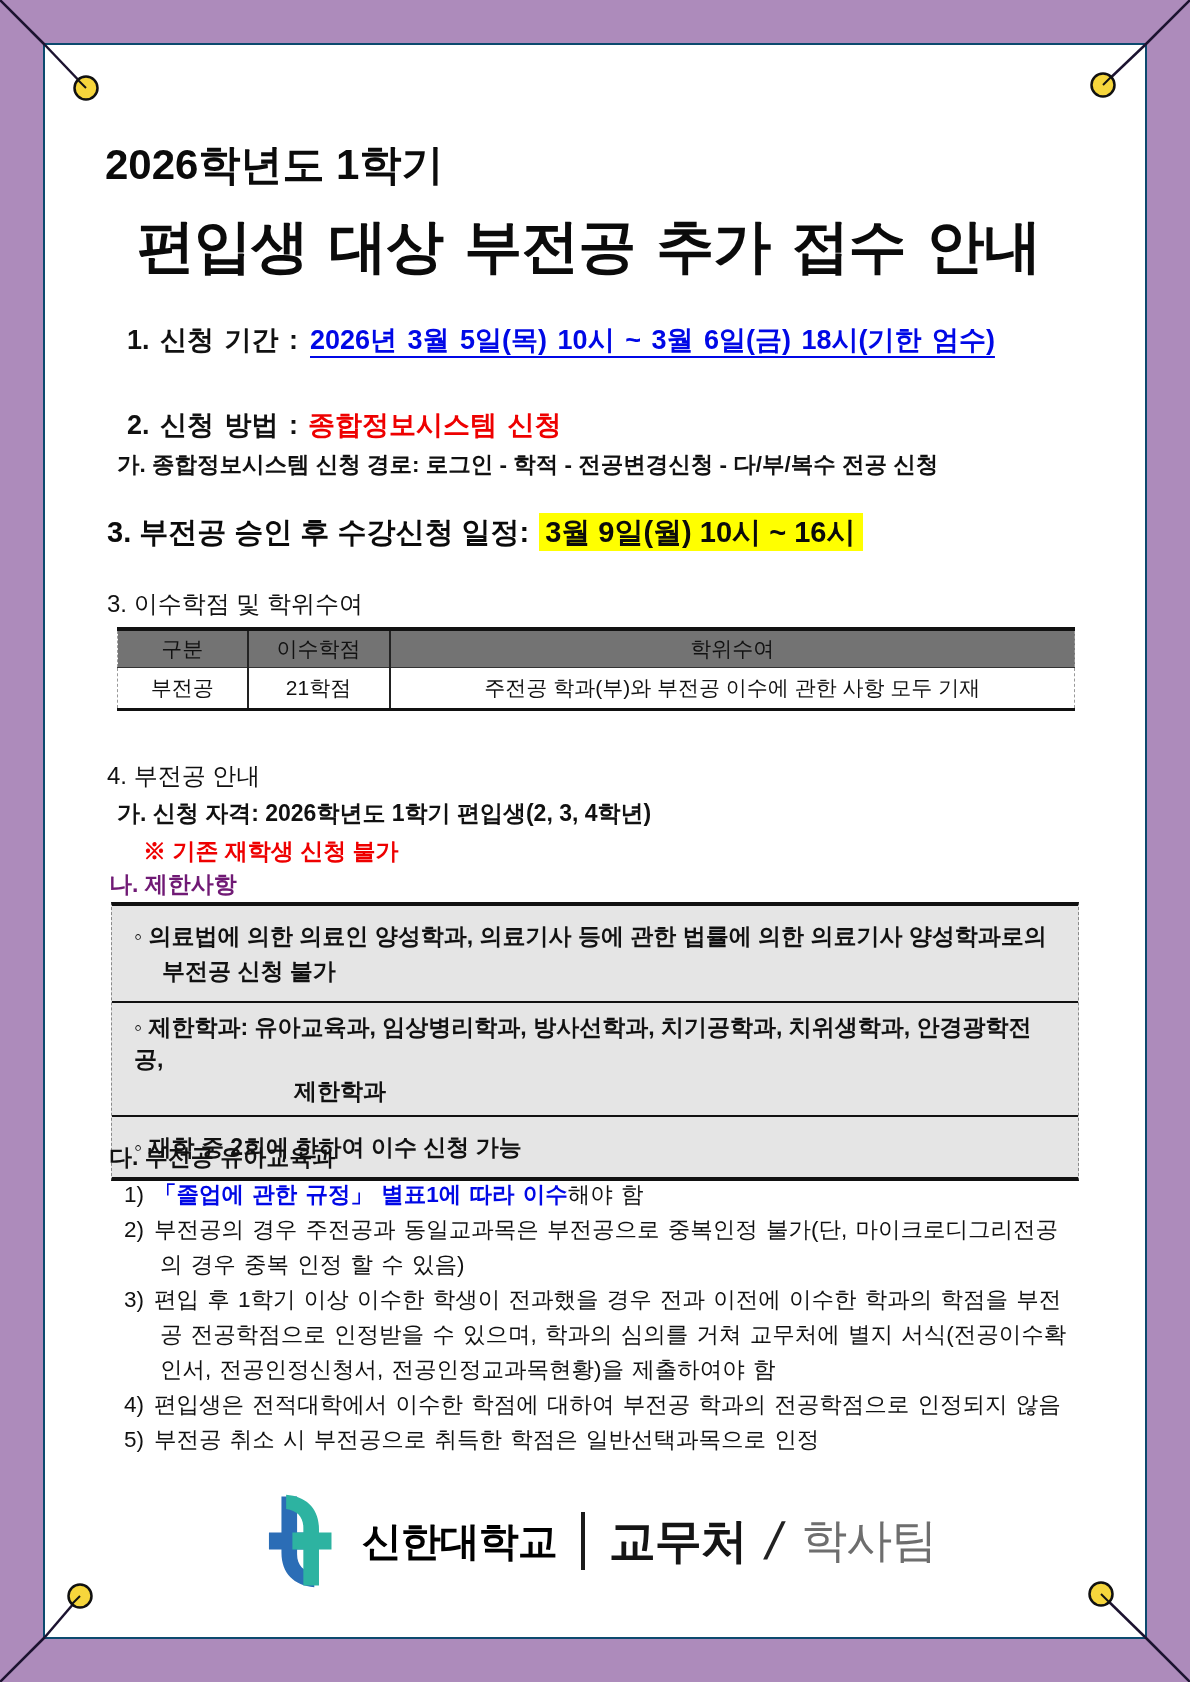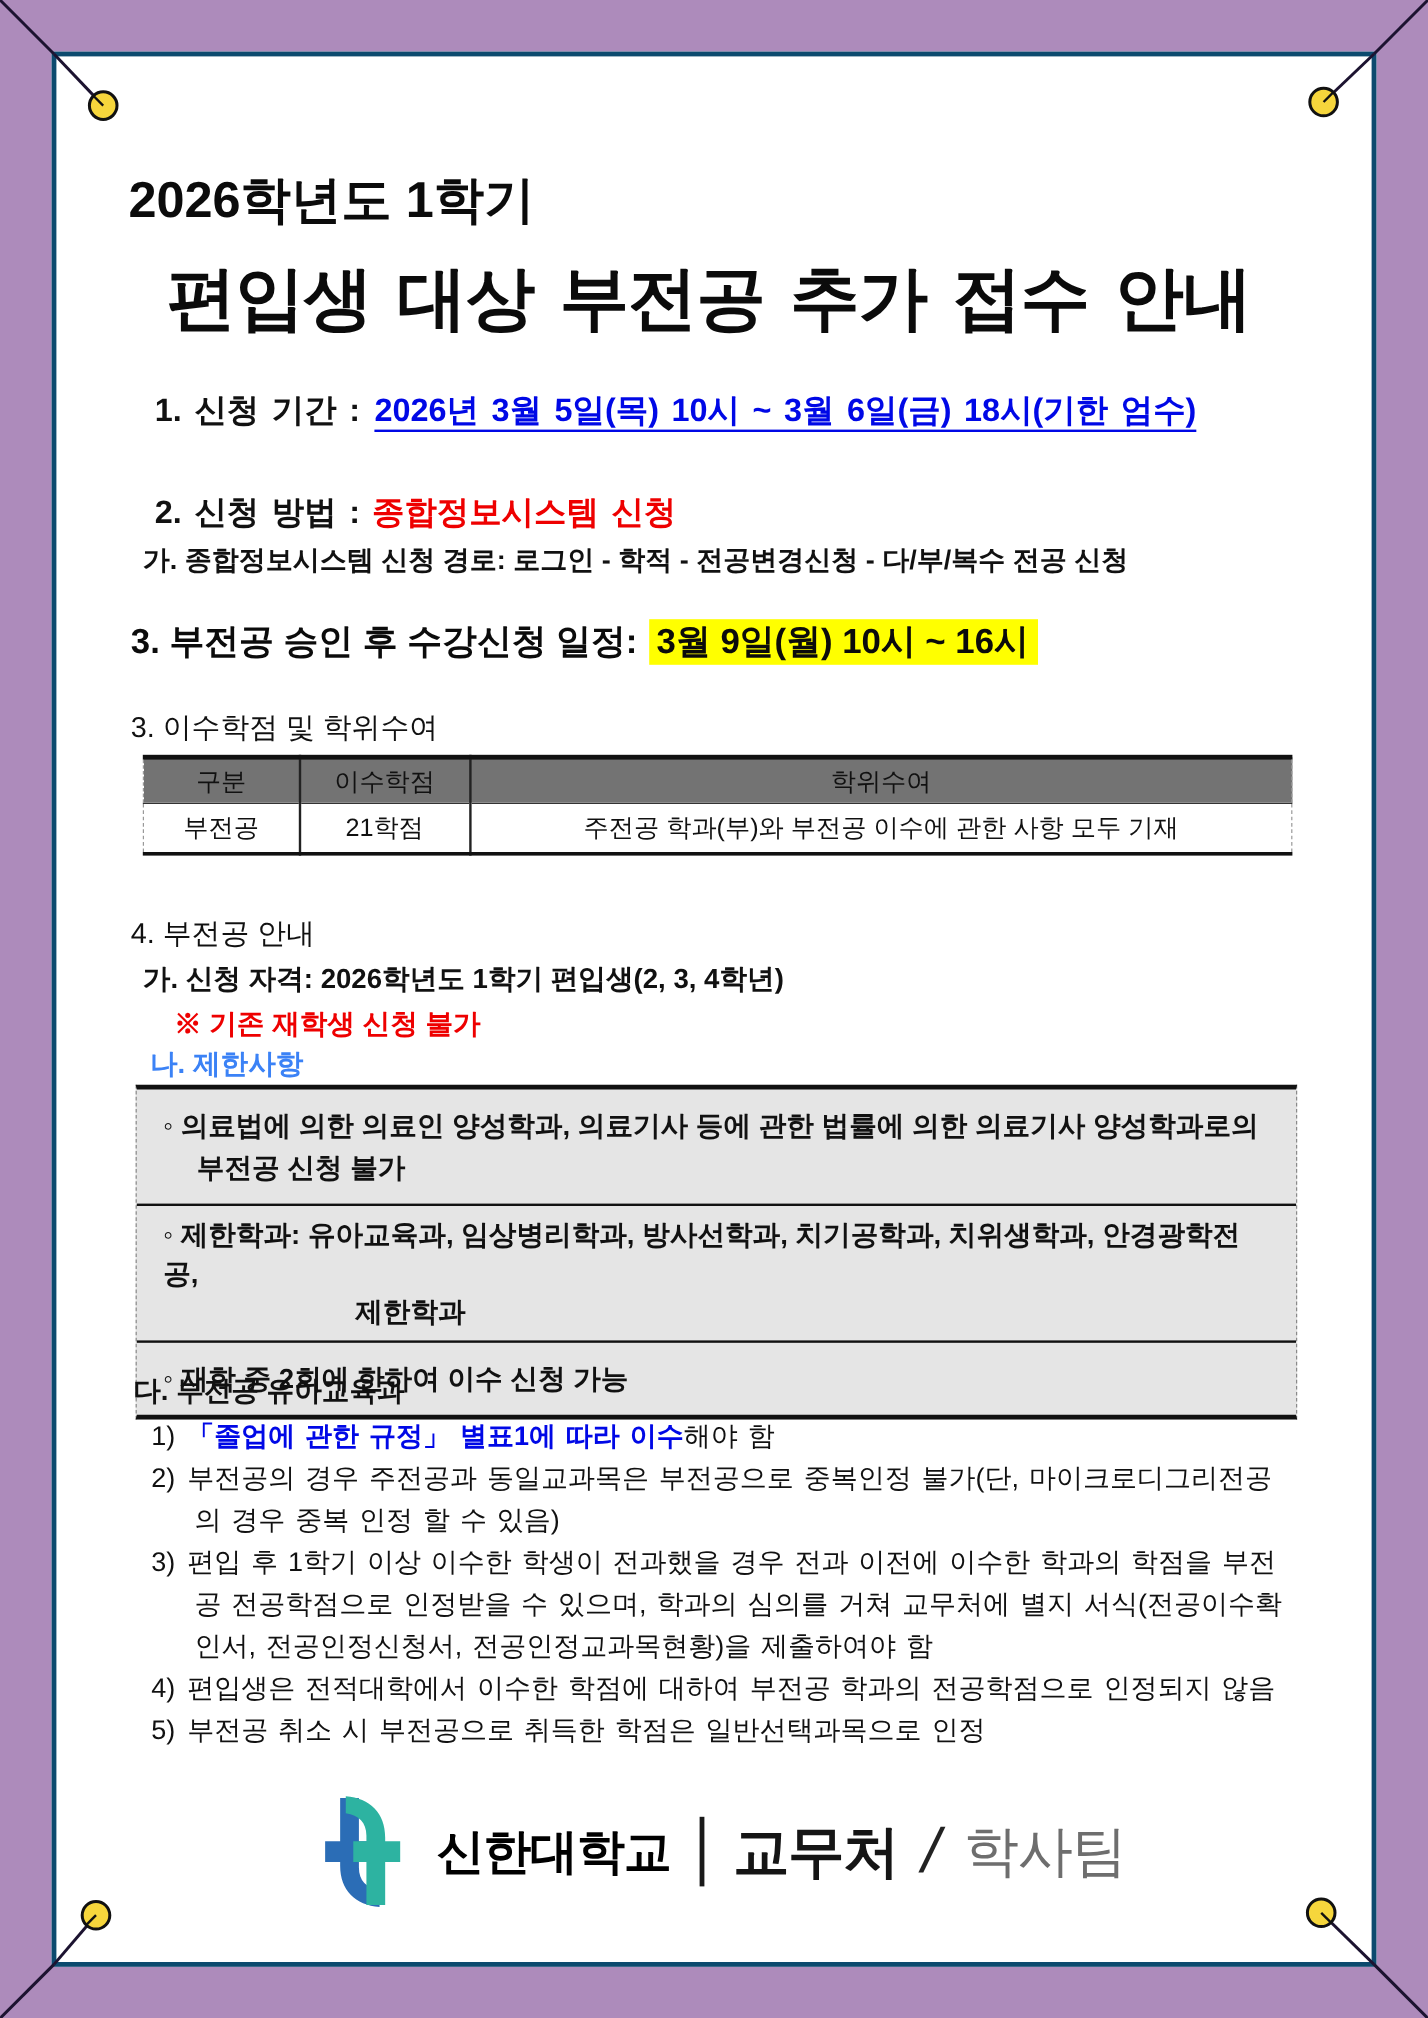--- a/index.html
+++ b/index.html
@@ -4,21 +4,21 @@
 <style>
   html,body{margin:0;padding:0;}
   body{
     width:1190px;height:1682px;position:relative;overflow:hidden;
     background:#ad8bbb;
     font-family:"Liberation Sans", sans-serif;
     -webkit-font-smoothing:antialiased;
   }
   .poster{
     position:absolute;left:43px;top:43px;width:1104px;height:1596px;
-    background:#ffffff;border:4px solid #0c4a6e;box-sizing:border-box;
+    background:#ffffff;border:2px solid #0c4a6e;box-sizing:border-box;
   }
   .frame-overlay{position:absolute;left:0;top:0;width:1190px;height:1682px;pointer-events:none;z-index:6;}
   .abs{position:absolute;}
 
   
   .term{left:60px;top:92px;font-size:42px;font-weight:800;color:#0b0b0b;letter-spacing:0px;}
   .main-title{left:92px;top:163px;font-size:58px;font-weight:800;color:#0b0b0b;letter-spacing:-1px;word-spacing:6px;}
 
   
   .s-line{font-size:27px;font-weight:700;color:#111;word-spacing:3px;margin-left:20px;}
@@ -43,21 +43,21 @@
   }
   table.credits td:first-child{border-left:1px dashed #999;}
   table.credits td:last-child{border-right:1px dashed #999;}
   table.credits tr.head td{background:#737373;height:38px;font-weight:500;border-bottom:1px solid #333;}
   table.credits tr.body td{background:#fff;height:42px;font-weight:400;}
   .col-gubun{width:130px;}.col-credit{width:142px;}
 
   .s4-title{left:62px;top:715px;font-size:24px;font-weight:500;color:#111;}
   .s4-ga{left:72px;top:753px;font-size:23px;font-weight:700;color:#111;}
   .s4-note{left:98px;top:791px;font-size:23px;font-weight:700;color:#ee0000;}
-  .s4-na{left:78px;top:824px;font-size:23px;font-weight:700;color:#3b82f6;}
+  .s4-na{left:64px;top:824px;font-size:23px;font-weight:700;color:#701a75;}
 
   .restrict-box{
     left:66px;top:857px;width:968px;box-sizing:border-box;
     background:#e5e5e5;
     border-top:4px solid #111;border-bottom:4px solid #111;
     border-left:1px dashed #8a8a8a;border-right:1px dashed #8a8a8a;
   }
   .restrict-row{
     font-size:23px;font-weight:600;color:#111;line-height:35px;
     padding:13px 20px 12px 22px;border-bottom:2.5px solid #111;

